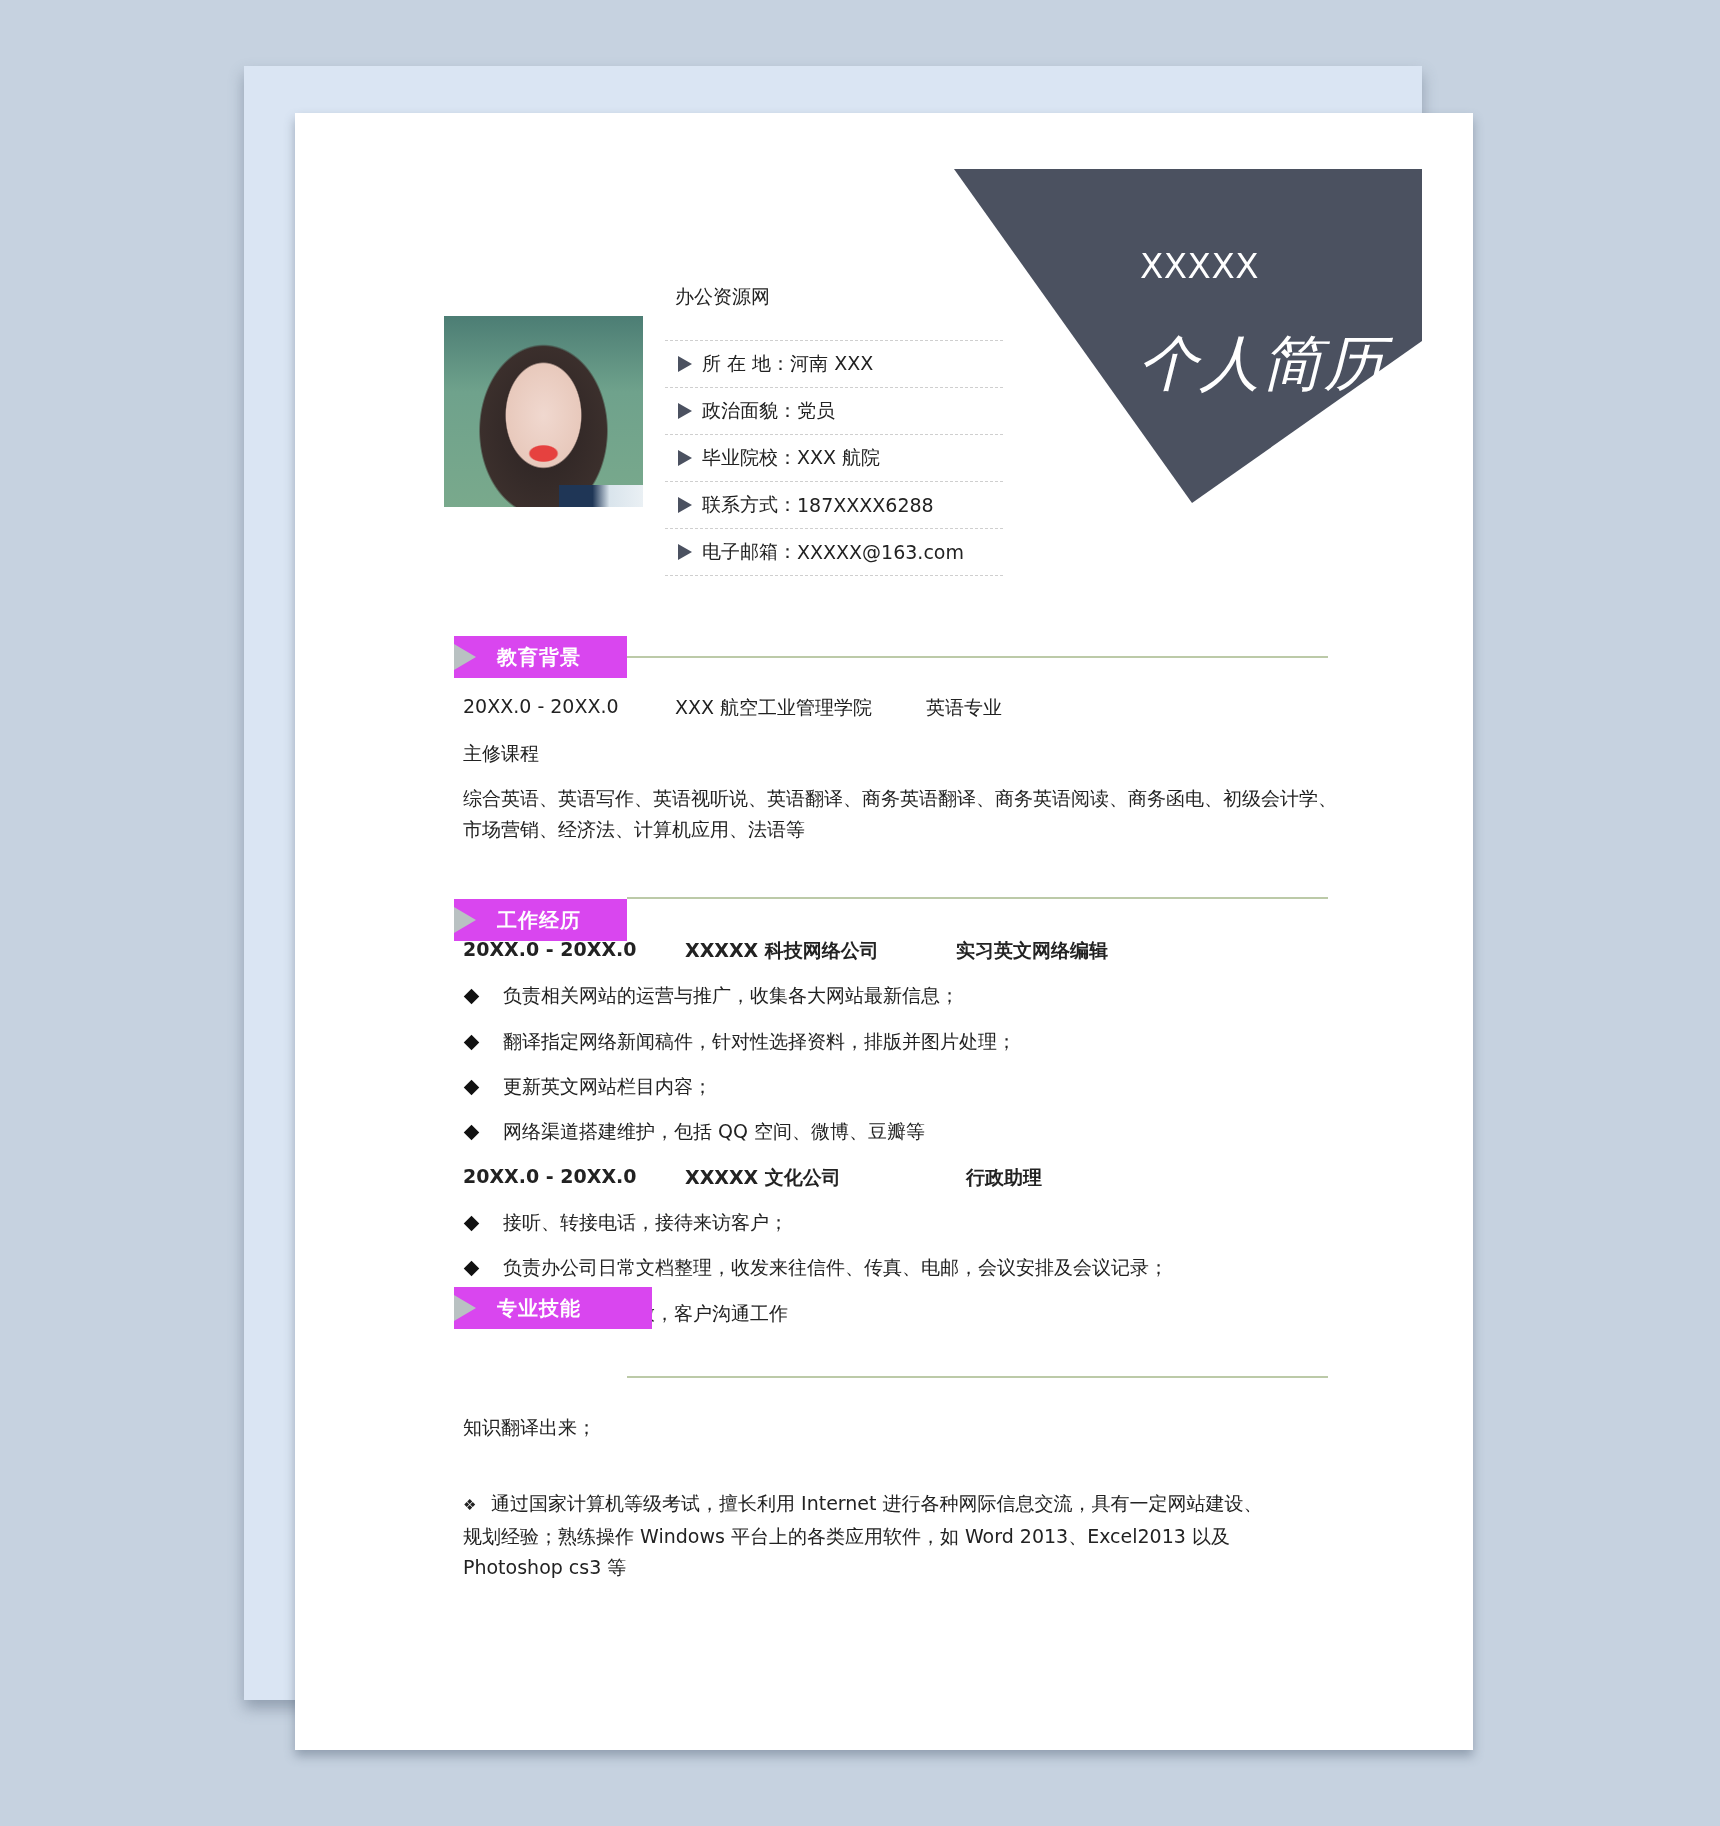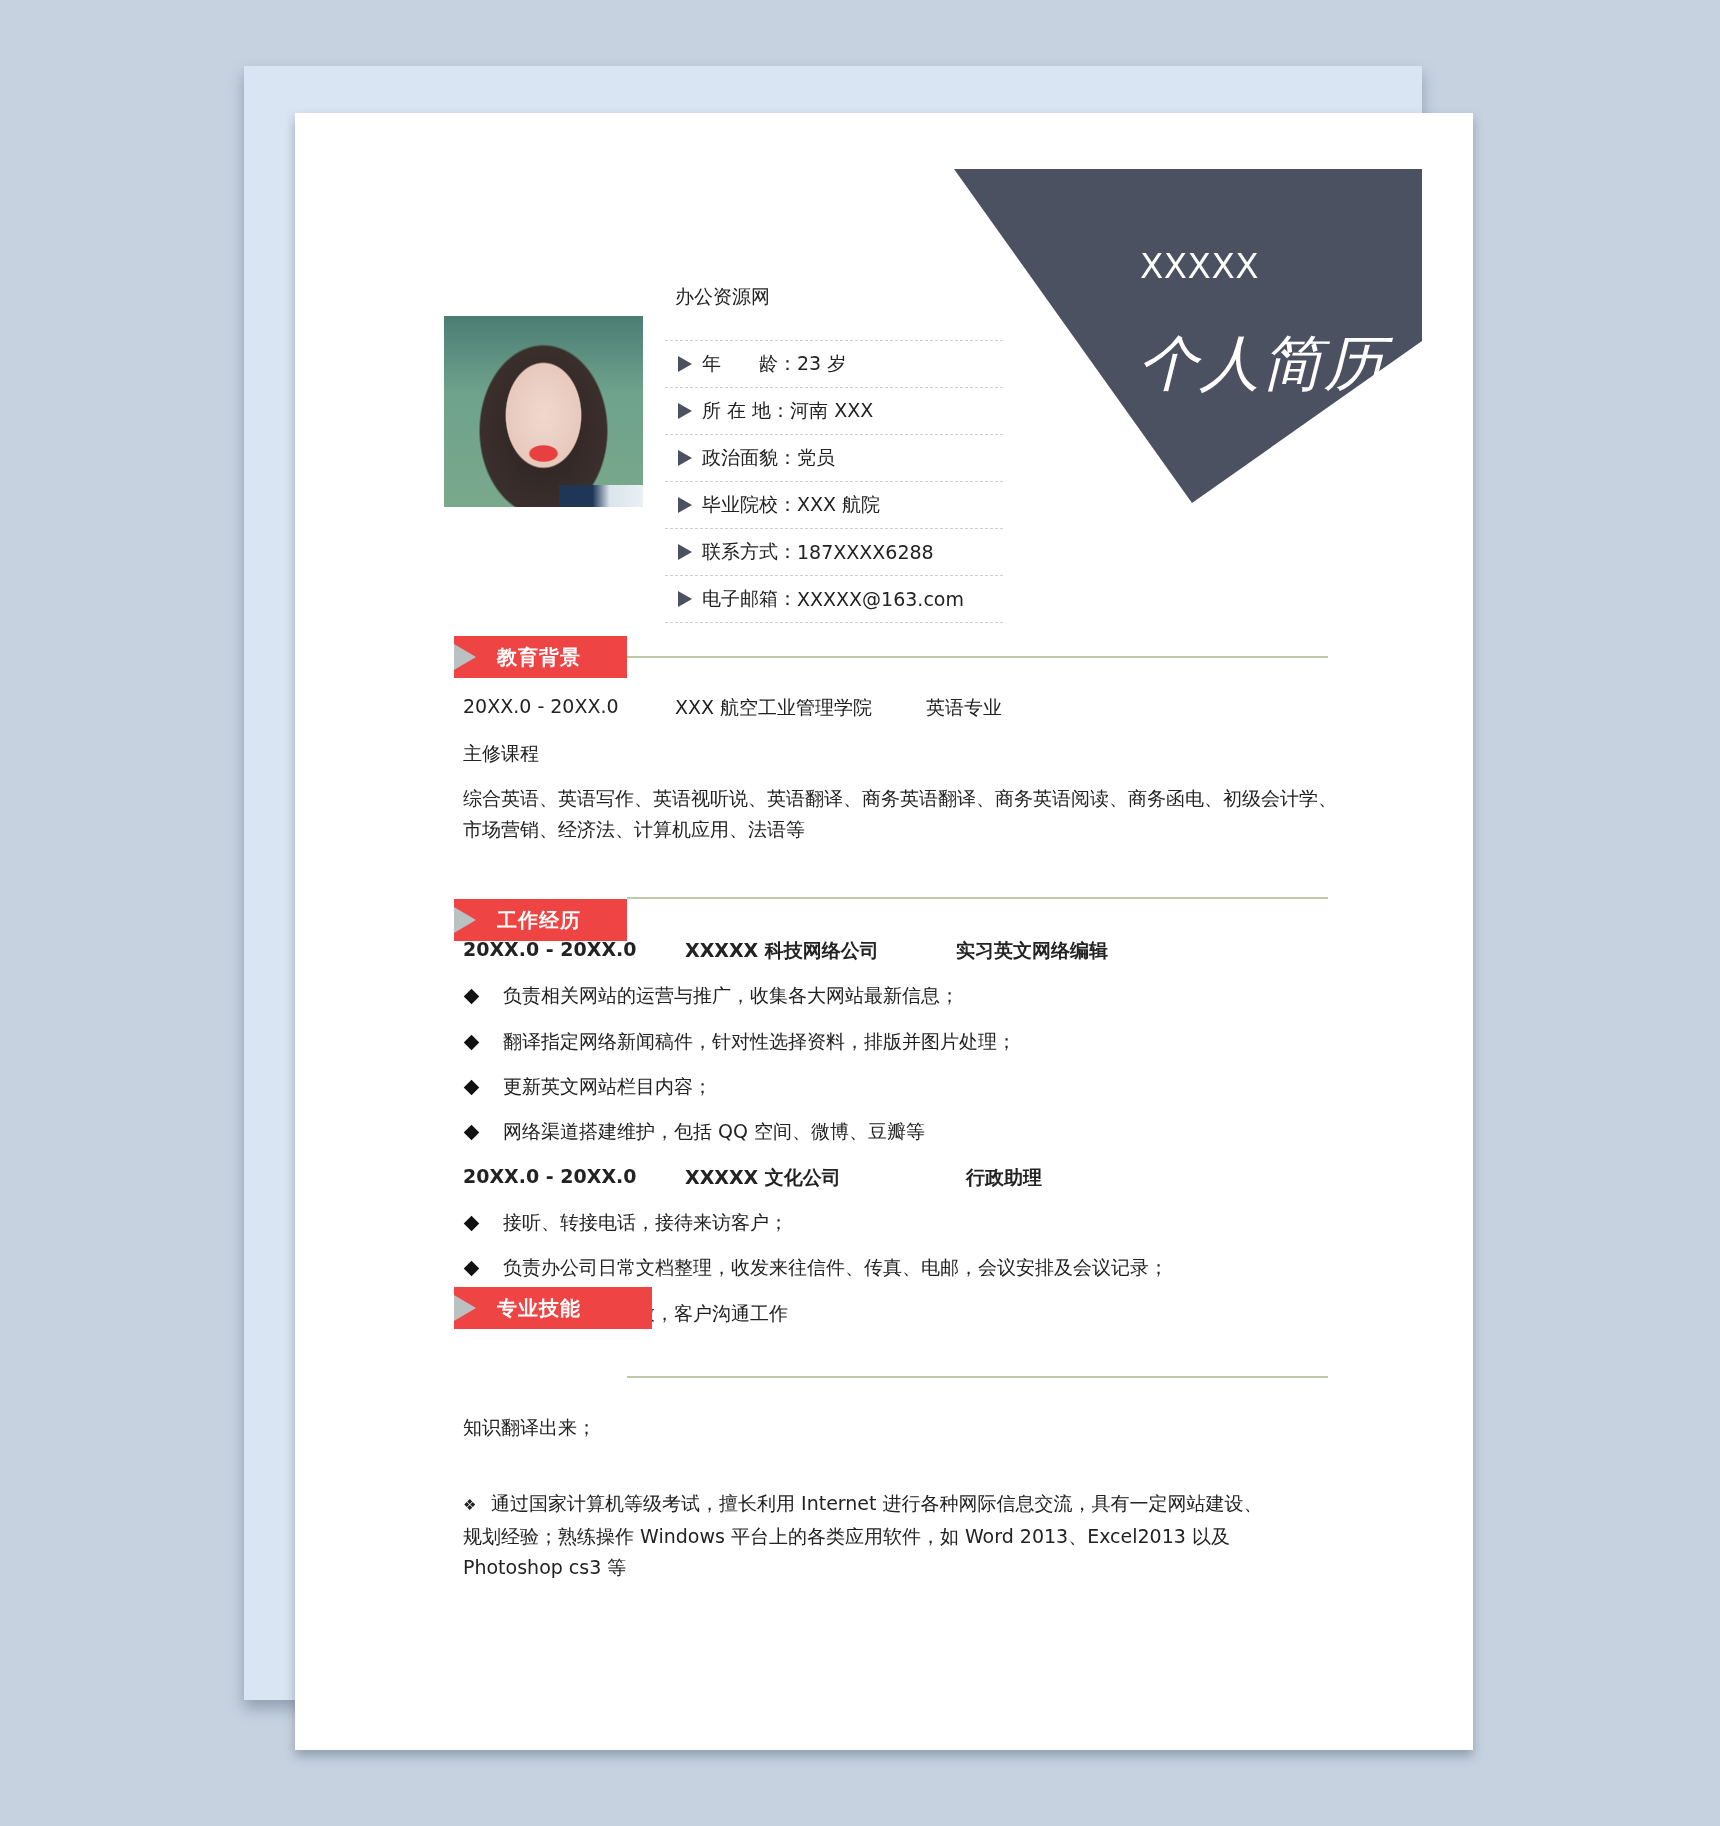--- a/index.html
+++ b/index.html
@@ -55,21 +55,21 @@
   .info-list .top-rule { border-top:1px dashed #cfcfcf; height:0; }
   .info-row .arrow {
     width:0; height:0; margin-left:13px; margin-right:10px;
     border-top:8px solid transparent; border-bottom:8px solid transparent;
     border-left:14px solid #4b5160;
   }
   .info-row .label { font-size:19px; color:#222; white-space:pre; }
   .info-row .value { font-size:19px; color:#222; white-space:pre; }
   .section-header {
     position:absolute; left:454px; width:173px; height:42px;
-    background:#ef4444;
+    background:#d946ef;
   }
   .section-header .notch {
     position:absolute; left:0; top:8px; width:0; height:0;
     border-top:13px solid transparent; border-bottom:13px solid transparent;
     border-left:22px solid #b9c1c2;
   }
   .section-header .title {
     position:absolute; left:43px; top:0; line-height:42px;
     font-size:20px; font-weight:bold; color:#ffffff; letter-spacing:1px;
   }
@@ -103,25 +103,20 @@
 
 <div class="photo">
   <div class="collar"></div>
 </div>
 <div class="name">办公资源网</div>
 
 <div class="info-list">
   <div class="top-rule"></div>
   <div class="info-row">
     <span class="arrow"></span>
-    <span class="label">年　　龄：</span>
-    <span class="value">23 岁</span>
-  </div>
-  <div class="info-row">
-    <span class="arrow"></span>
     <span class="label">所 在 地：</span>
     <span class="value">河南 XXX</span>
   </div>
   <div class="info-row">
     <span class="arrow"></span>
     <span class="label">政治面貌：</span>
     <span class="value">党员</span>
   </div>
   <div class="info-row">
     <span class="arrow"></span>

